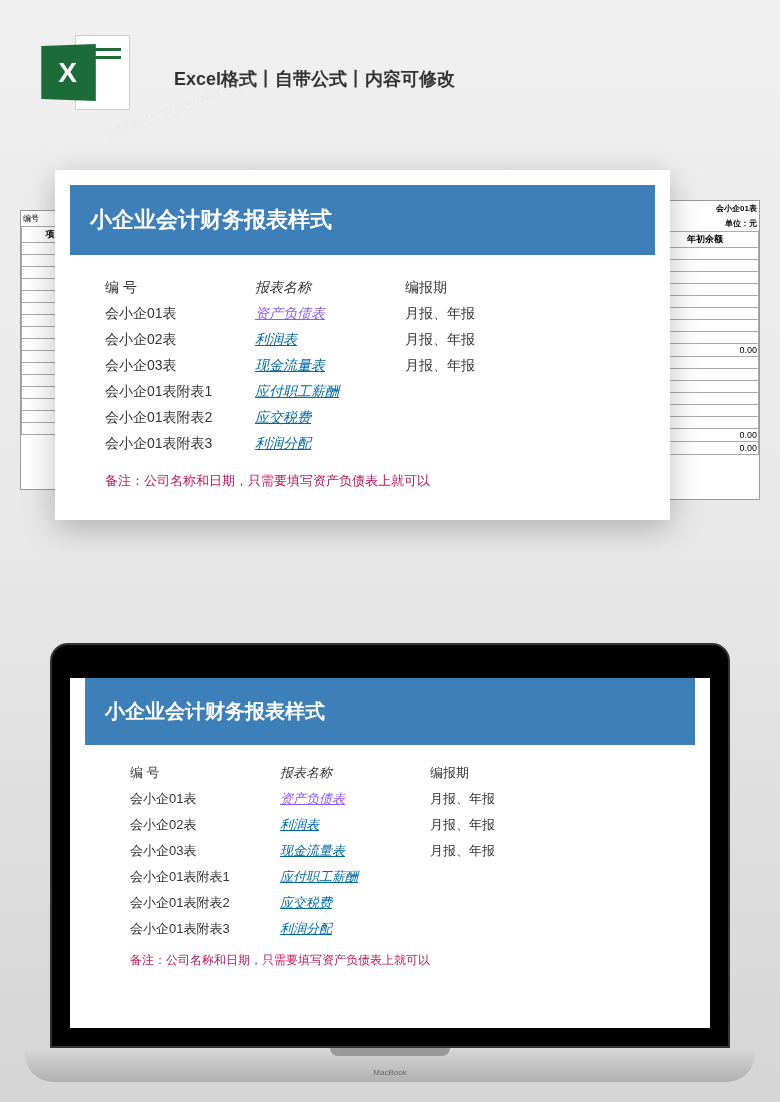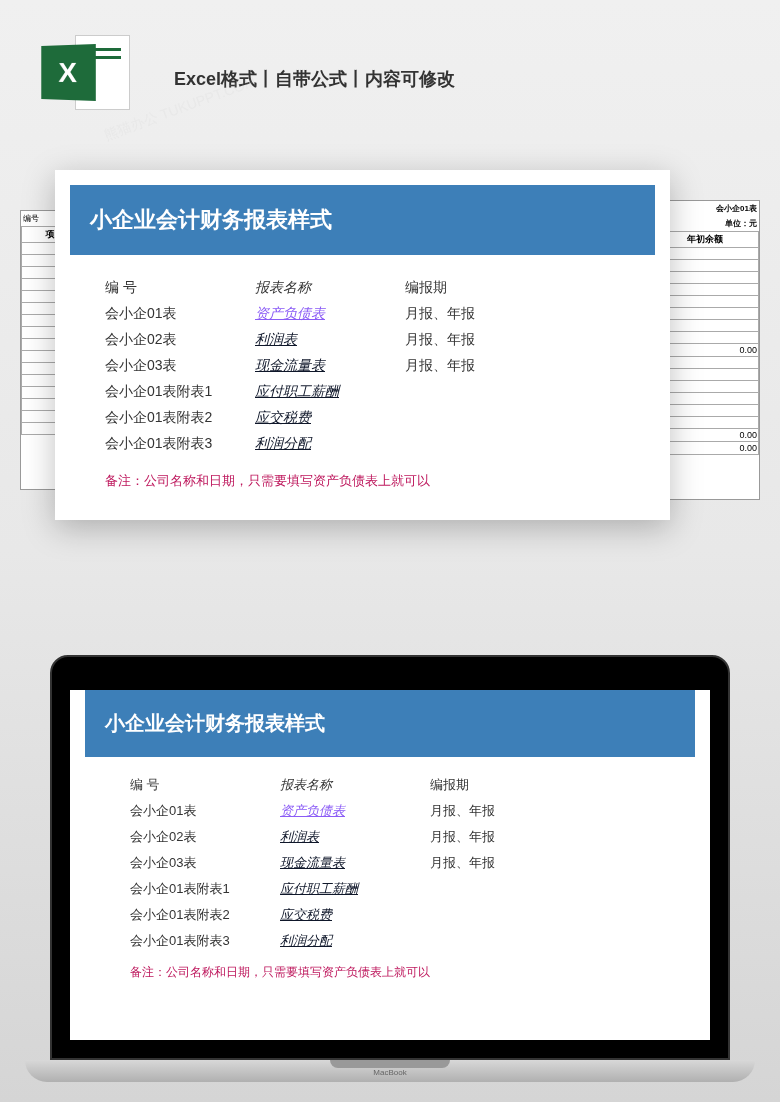--- a/index.html
+++ b/index.html
@@ -114,21 +114,21 @@
   }
   .report-table {
     margin: 20px 50px 15px 50px;
     font-size: 14px;
     color: #333;
   }
   .report-row { display: flex; padding: 4px 0; }
   .col-num { width: 150px; }
   .col-name { width: 150px; font-style: italic; }
   .col-period { flex: 1; }
-  .link { color: #0f172a; text-decoration: underline; }
+  .link { color: #0369a1; text-decoration: underline; }
   .link.visited { color: #8b5cf6; }
   .note { margin: 15px 50px 0 50px; font-size: 13px; color: #be185d; }
   .laptop-container {
     position: absolute;
     bottom: 20px;
     left: 50%;
     transform: translateX(-50%);
     width: 680px;
   }
   .laptop-screen {
@@ -137,21 +137,21 @@
     padding: 18px;
     border: 2px solid #333;
   }
   .screen-content {
     background: #fff;
     height: 350px;
     position: relative;
   }
   .laptop-base {
     background: linear-gradient(180deg, #d8d8d8 0%, #b0b0b0 100%);
-    height: 22px;
+    height: 34px;
     border-radius: 0 0 28px 28px;
     position: relative;
     margin: 0 -25px;
   }
   .laptop-notch {
     position: absolute;
     top: 0;
     left: 50%;
     transform: translateX(-50%);
     width: 120px;

